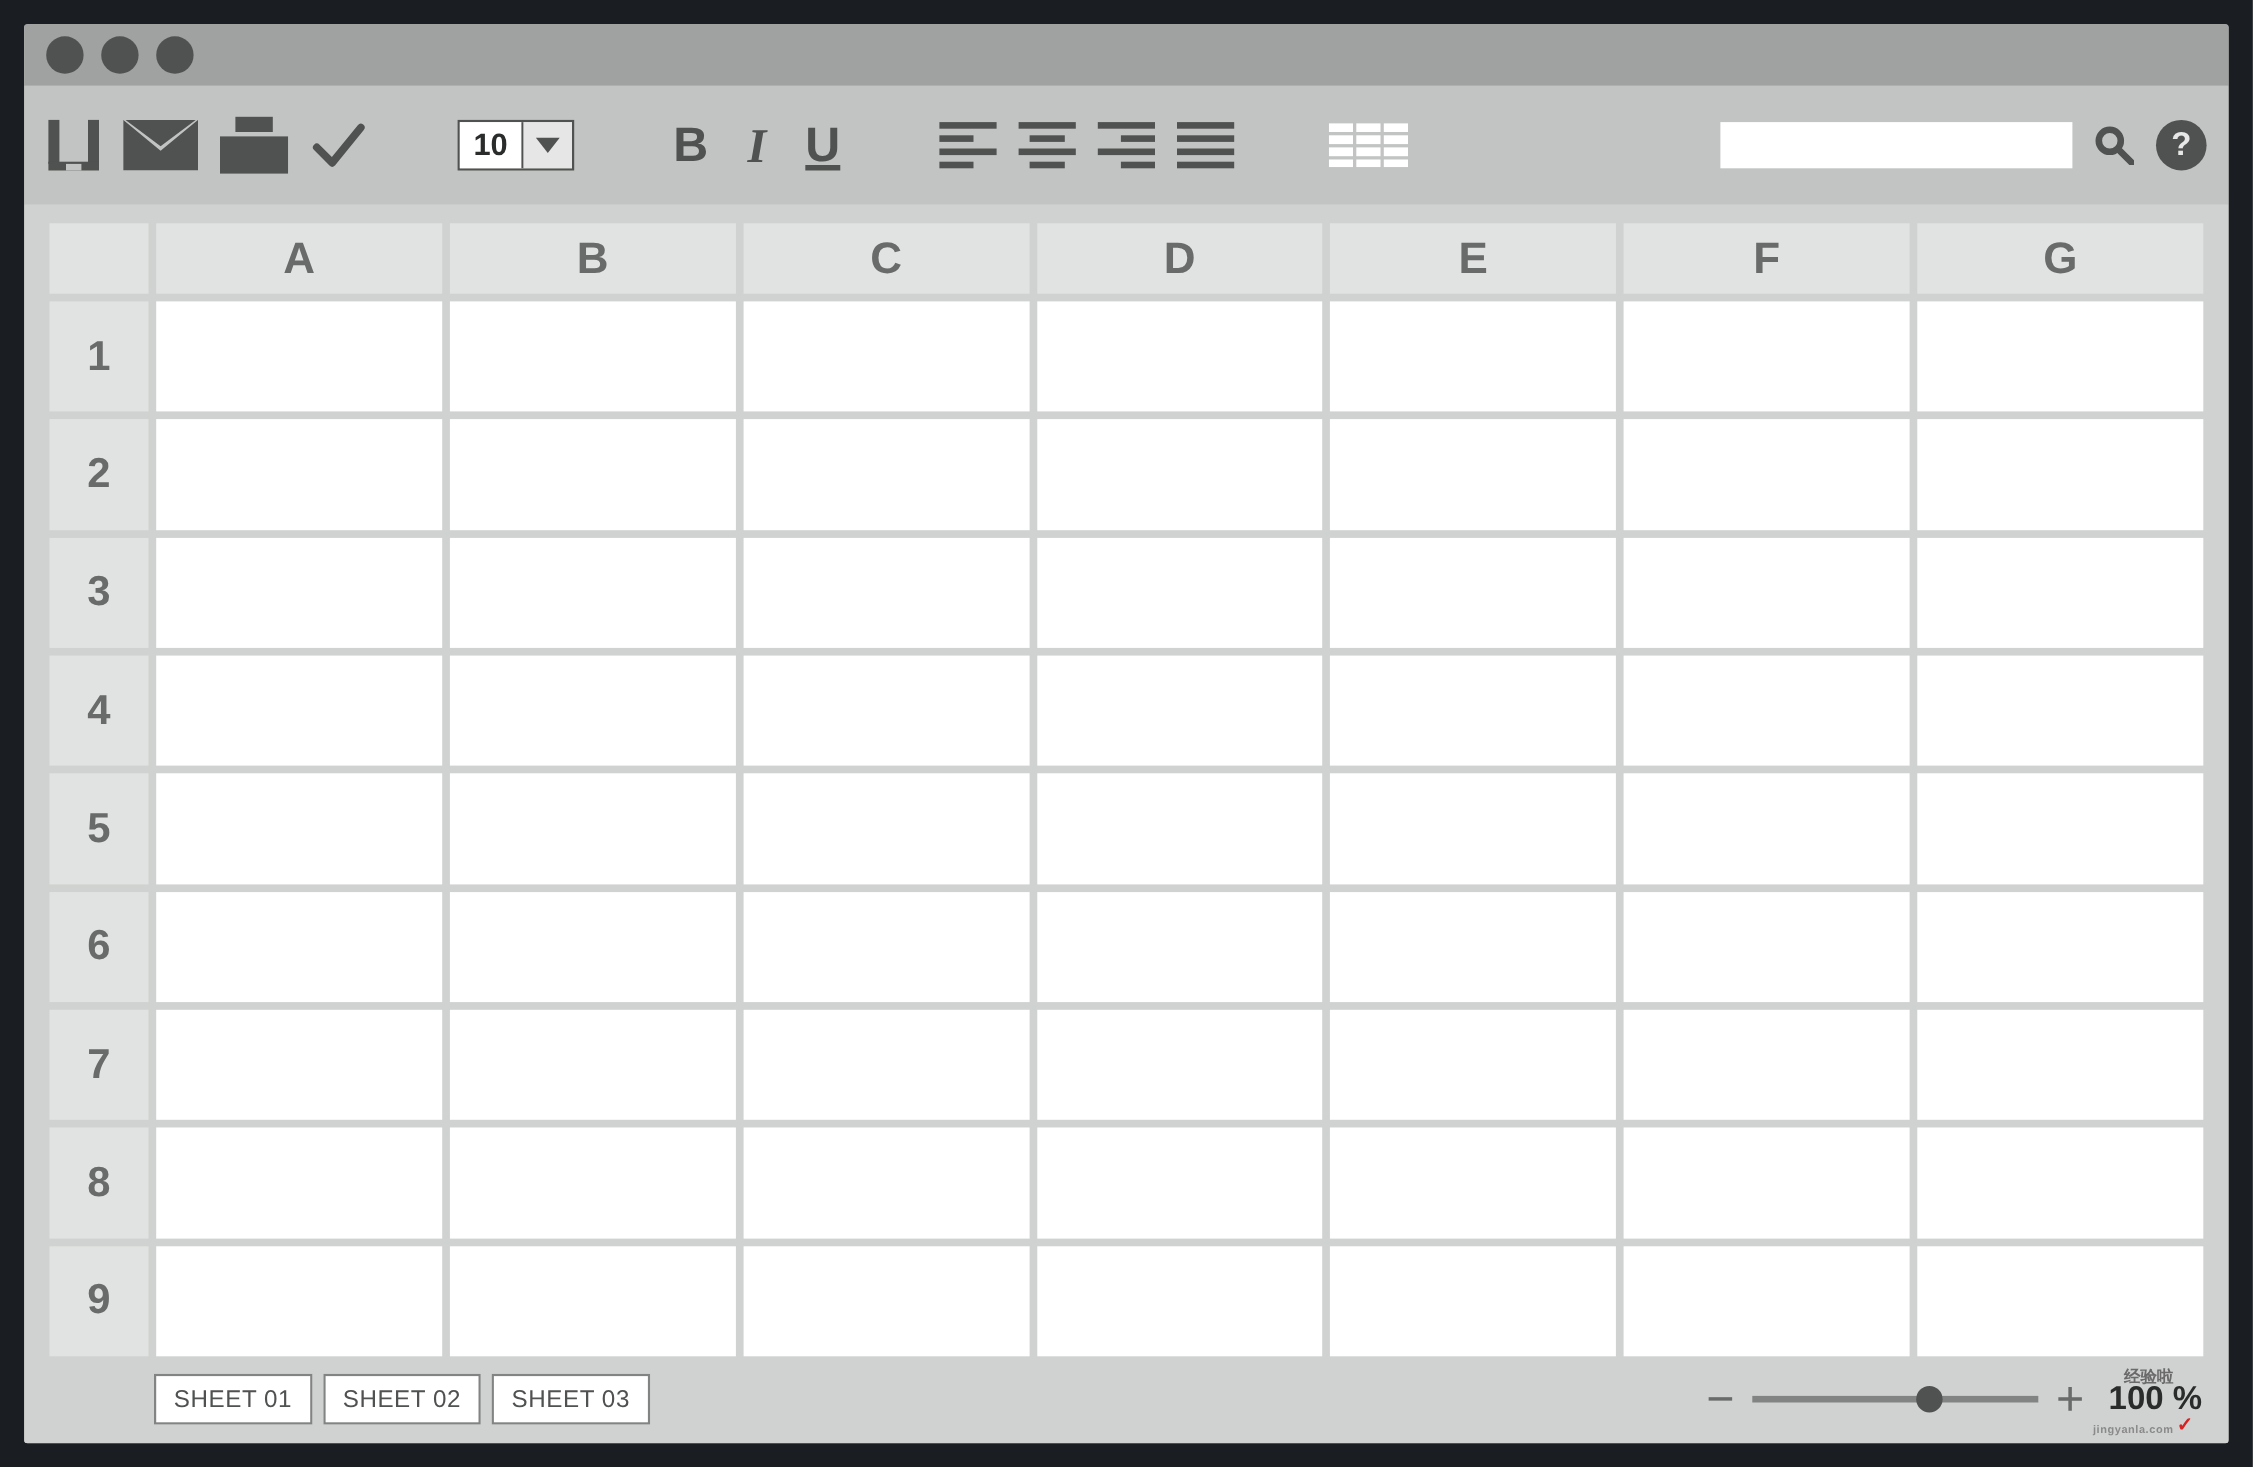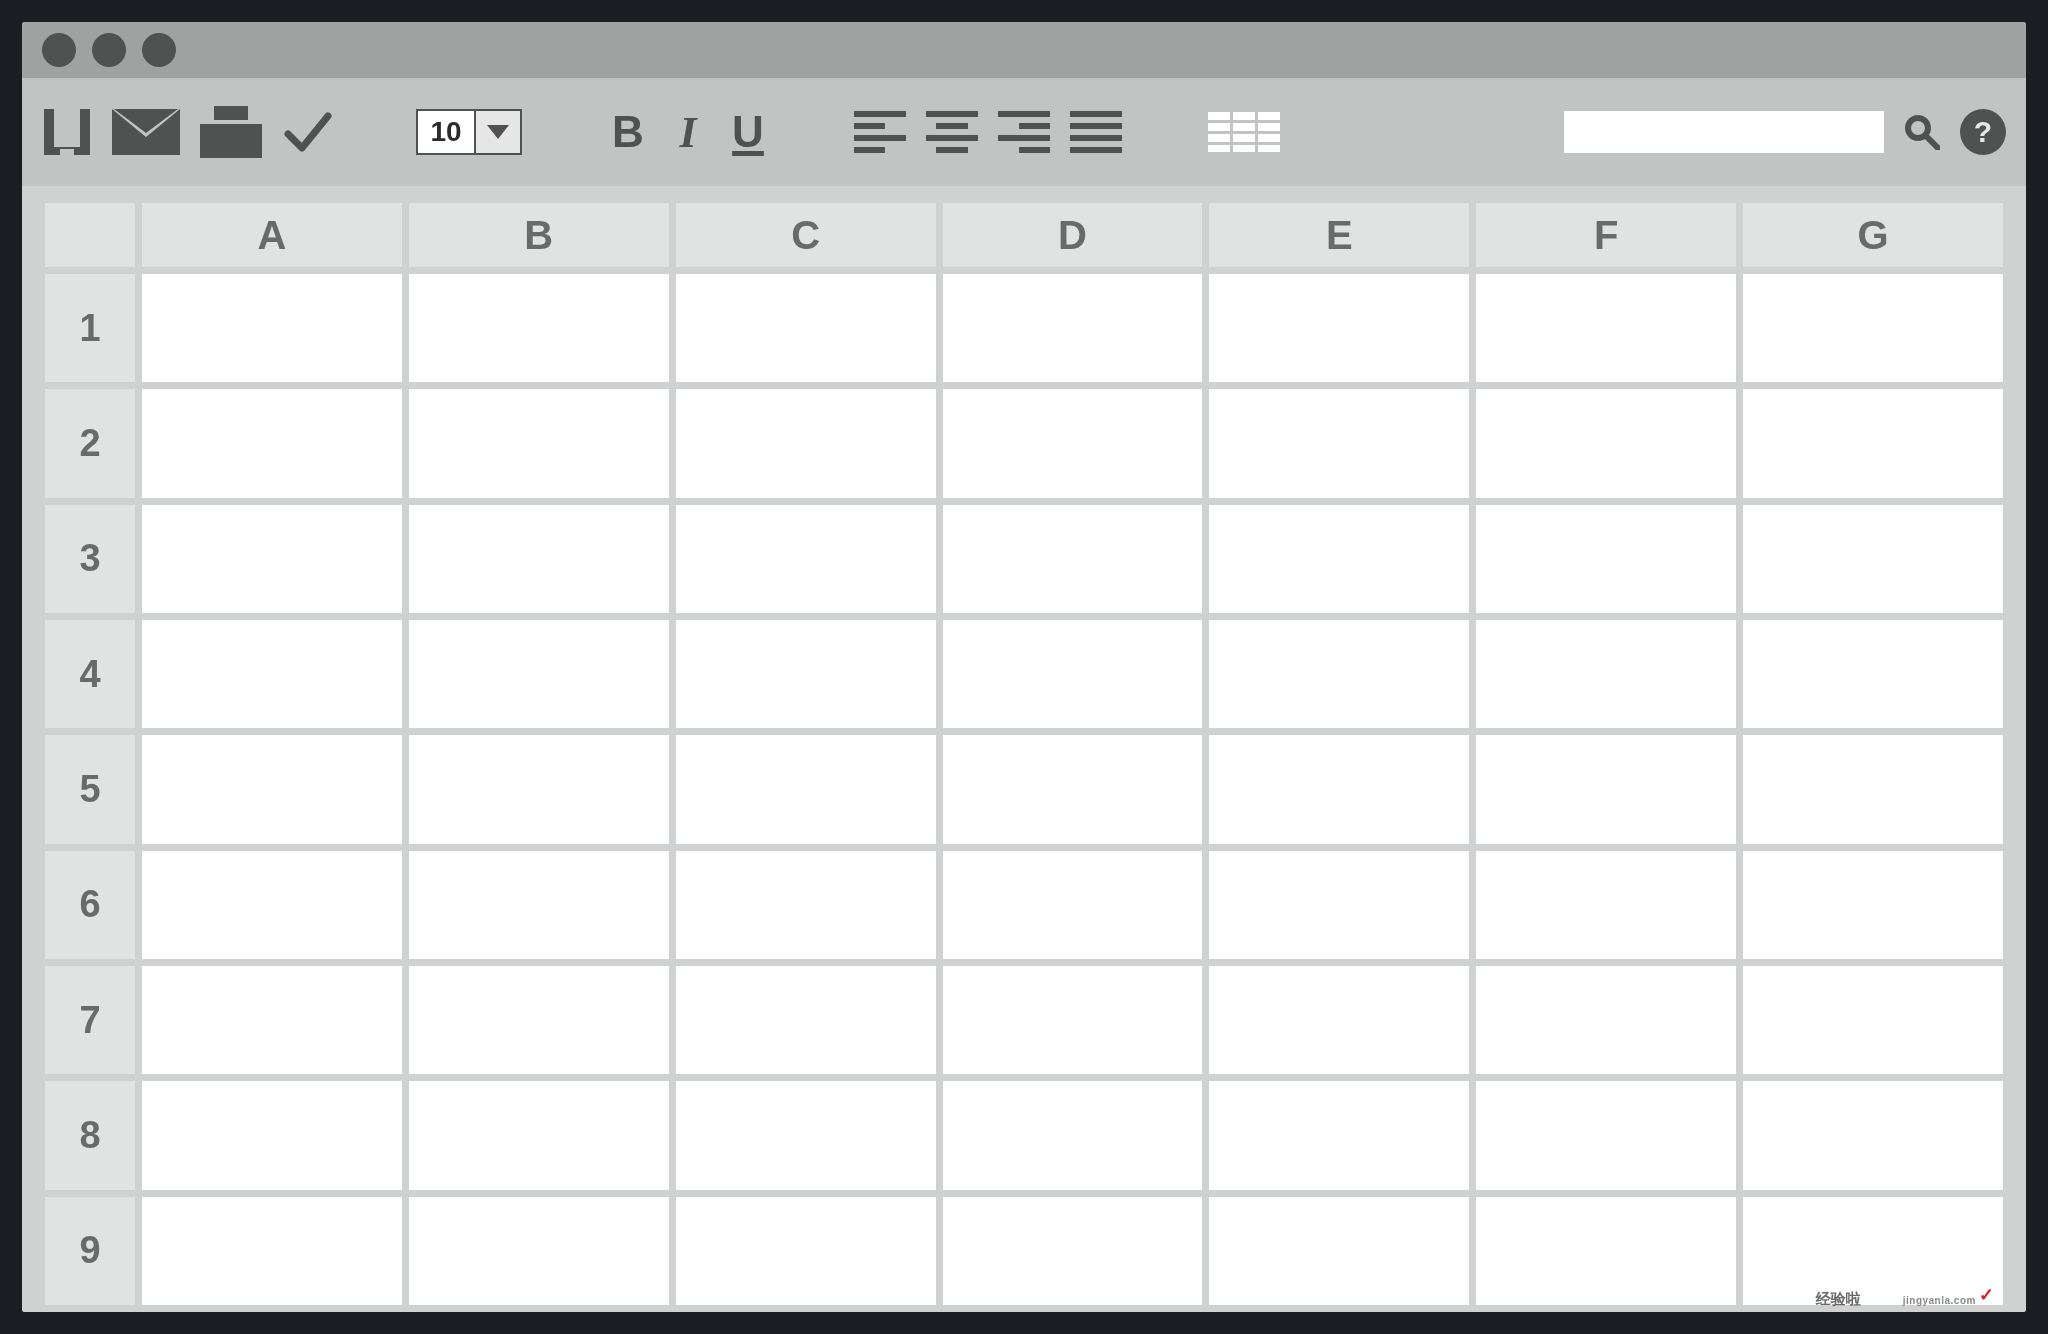--- a/index.html
+++ b/index.html
@@ -365,23 +365,37 @@
               <td class="cell"></td>
               <td class="cell"></td>
               <td class="cell"></td>
               <td class="cell"></td>
               <td class="cell"></td>
             </tr>
       </tbody>
     </table>
   </div>
 
+  <div class="bottom-bar">
+    <div class="sheet-tab">SHEET 01</div>
+    <div class="sheet-tab">SHEET 02</div>
+    <div class="sheet-tab">SHEET 03</div>
+    <div class="bottom-spacer"></div>
+    <div class="zoom-ctrl">
+      <div class="zoom-sign">−</div>
+      <div class="zoom-slider">
+        <div class="zoom-thumb"></div>
+      </div>
+      <div class="zoom-sign">+</div>
+      <div class="zoom-label">100 %</div>
+    </div>
+  </div>
 </div>
 
 <div class="watermark">
-  <div style="display:flex;flex-direction:row;align-items:flex-end;line-height:1;">
+  <div style="display:flex;flex-direction:column;align-items:flex-end;line-height:1;gap:37px;">
     <span>经验啦</span>
     <span class="sub">jingyanla.com</span>
   </div>
   <span class="check">✓</span>
 </div>
 
 </div>
 
 </body></html>

